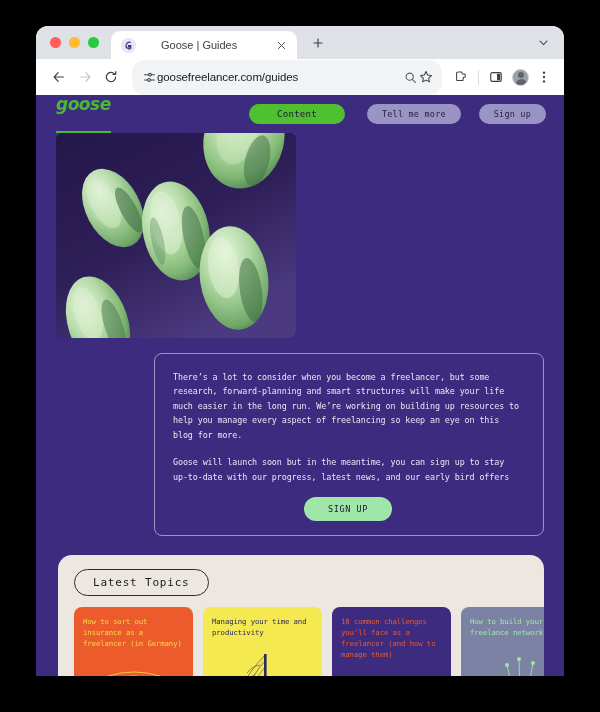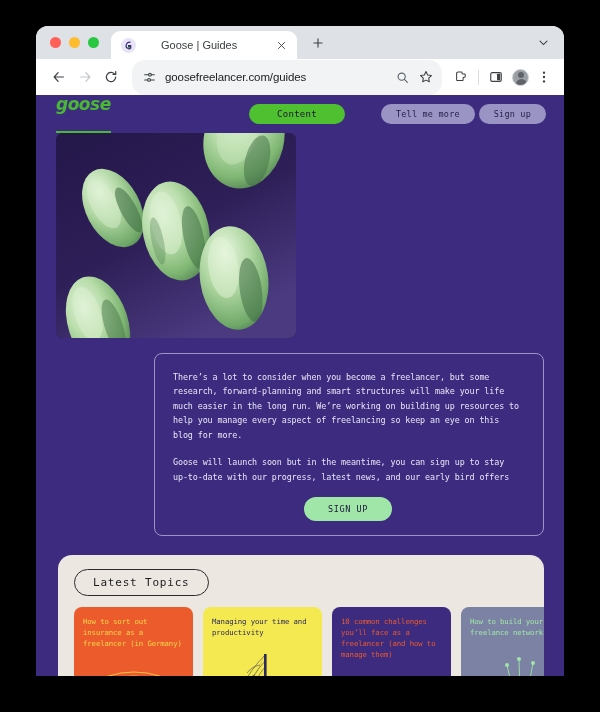--- a/index.html
+++ b/index.html
@@ -87,21 +87,21 @@
   .navbtn {
     width: 24px; height: 24px; flex: 0 0 auto;
     display: flex; align-items: center; justify-content: center;
     color: #3c4043;
   }
   .navbtn.disabled { color: #bdc1c6; }
   .omnibox {
     flex: 1 1 auto; height: 35px;
     background: #f1f3f4; border-radius: 13px;
     display: flex; align-items: center;
-    padding: 0 9px 0 10px; gap: 8px;
+    padding: 0 9px 0 10px; 
     margin: 0 6px 0 7px;
     min-width: 0;
   }
   .url {
     flex: 1 1 auto; font-size: 11.5px; color: #202124;
     white-space: nowrap; overflow: hidden; text-overflow: ellipsis;
     letter-spacing: -0.1px;
   }
   .omni-icon { width: 15px; height: 15px; flex: 0 0 auto; color: #5f6368;
                display: flex; align-items: center; justify-content: center; }
@@ -153,21 +153,21 @@
     display: flex; justify-content: center;
     pointer-events: none;
   }
   .btn-content {
     pointer-events: auto;
     background: #4fc02f; color: #1d1438;
     font-size: 9px; font-family: "DejaVu Sans Mono", monospace;
     padding: 5px 28px; border-radius: 12px;
     border: none; letter-spacing: 0.3px;
   }
-  .nav-right { margin-left: auto; display: flex; gap: 4px; z-index: 2; }
+  .nav-right { margin-left: auto; display: flex; gap: 18px; z-index: 2; }
   .btn-ghost {
     background: #9a94c4; color: #25204a;
     font-size: 8.5px; font-family: "DejaVu Sans Mono", monospace;
     padding: 5px 15px; border-radius: 12px; border: none;
     letter-spacing: 0.2px;
   }
 
   
   .hero-row { display: flex; padding: 0 18px 0 20px; gap: 12px; }
   .hero-img {

